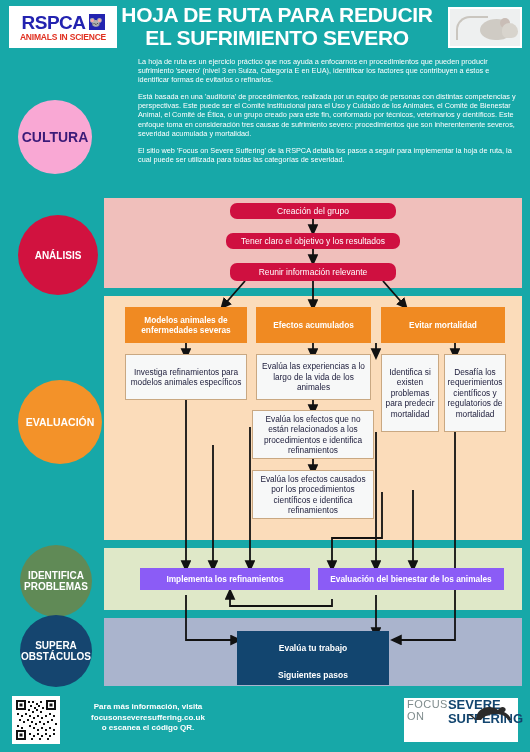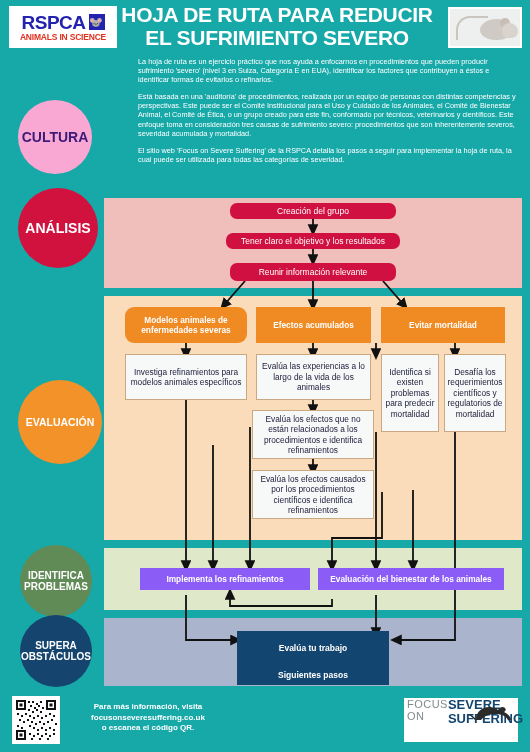--- a/index.html
+++ b/index.html
@@ -77,21 +77,21 @@
   .panel-identifica{top:548px;height:62px;background:#dfe8c8;border:2px solid #dfe8c8;}
   .panel-obstaculos{top:618px;height:68px;background:#aab4cd;border:2px solid #aab4cd;}
 
   
   .circle{
     position:absolute;border-radius:50%;
     display:flex;align-items:center;justify-content:center;
     text-align:center;font-weight:bold;line-height:11px;
   }
   .c-cultura{left:18px;top:100px;width:74px;height:74px;background:#f9a8d4;color:#3b1a78;font-size:14px;}
-  .c-analisis{left:18px;top:188px;width:80px;height:80px;background:#d1123f;color:#ffffff;font-size:14px;}
+  .c-analisis{left:18px;top:215px;width:80px;height:80px;background:#d1123f;color:#ffffff;font-size:10px;}
   .c-evaluacion{left:18px;top:380px;width:84px;height:84px;background:#f39229;color:#ffffff;font-size:10.5px;}
   .c-identifica{left:20px;top:545px;width:72px;height:72px;background:#608a56;color:#ffffff;font-size:10px;}
   .c-obstaculos{left:20px;top:615px;width:72px;height:72px;background:#15456f;color:#ffffff;font-size:10px;}
 
   
   .fbox{
     position:absolute;box-sizing:border-box;
     display:flex;align-items:center;justify-content:center;
     text-align:center;z-index:5;
   }
@@ -237,21 +237,21 @@
   <div class="fbox fbox-red" style="left:230px;top:203px;width:166px;height:16px;">
     <span>Creación del grupo</span>
   </div>
   <div class="fbox fbox-red" style="left:226px;top:233px;width:174px;height:16px;">
     <span>Tener claro el objetivo y los resultados</span>
   </div>
   <div class="fbox fbox-red" style="left:230px;top:263px;width:166px;height:18px;">
     <span>Reunir información relevante</span>
   </div>
 
-  <div class="fbox fbox-orange" style="left:125px;top:307px;width:122px;height:36px;border-radius:9px;">
+  <div class="fbox fbox-orange" style="left:125px;top:307px;width:122px;height:36px;">
     <span>Modelos animales de enfermedades severas</span>
   </div>
   <div class="fbox fbox-orange" style="left:256px;top:307px;width:115px;height:36px;">
     <span>Efectos acumulados</span>
   </div>
   <div class="fbox fbox-orange" style="left:381px;top:307px;width:124px;height:36px;">
     <span>Evitar mortalidad</span>
   </div>
 
   <div class="fbox fbox-white" style="left:125px;top:354px;width:122px;height:46px;">

